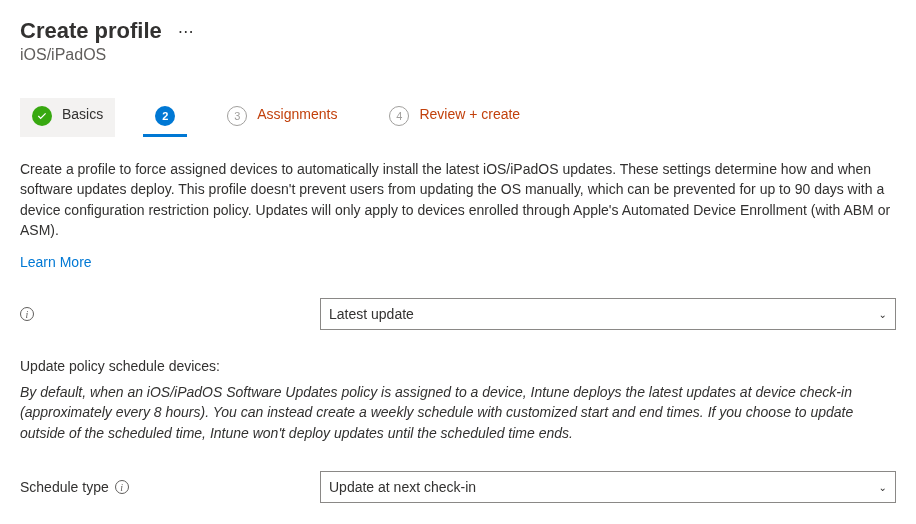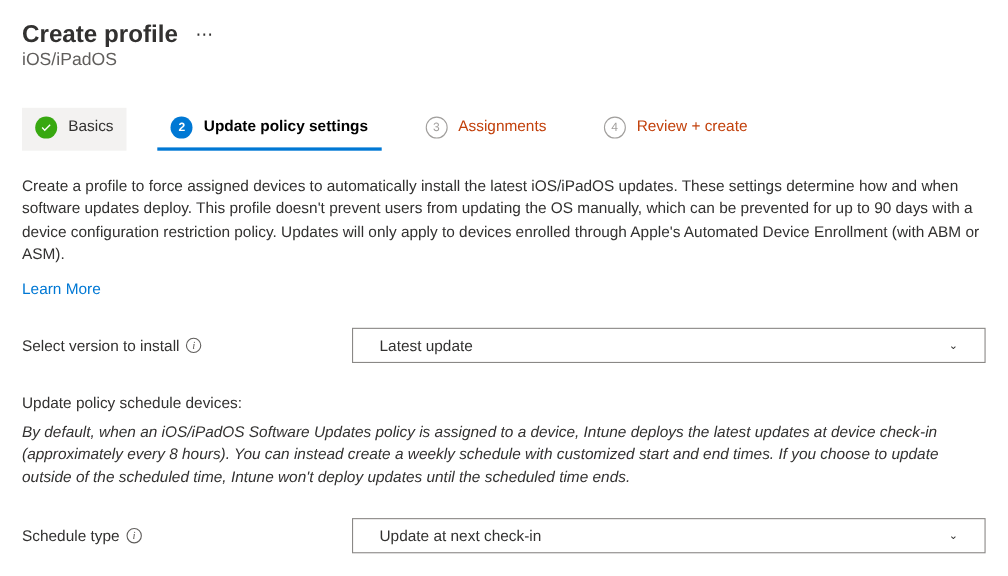--- a/index.html
+++ b/index.html
@@ -16,21 +16,21 @@
     .tab-disabled .tab-label { color: #c2410c; }
     .badge { width: 20px; height: 20px; border-radius: 50%; display: inline-flex; align-items: center; justify-content: center; font-size: 11px; flex-shrink: 0; }
     .badge-check { background: #37a810; }
     .badge-active { background: #0078d4; color: #fff; font-weight: 600; }
     .badge-step { border: 1px solid #a19f9d; color: #a19f9d; }
     .badge-check svg { width: 12px; height: 12px; fill: #fff; }
     .desc { margin-top: 22px; line-height: 1.45; }
     .link { color: #0078d4; text-decoration: none; display: inline-block; margin-top: 14px; cursor: pointer; }
     .form-row { display: flex; align-items: center; margin-top: 28px; }
     .form-row .label-col { width: 300px; display:flex; align-items:center; gap:6px; }
-    .select { flex:1; height: 32px; border: 1px solid #8a8886; padding: 0 24px; display:flex; align-items:center; justify-content:space-between; cursor:pointer; background:#fff; }
+    .select { flex:1; height: 32px; border: 1px solid #8a8886; padding: 0 8px; display:flex; align-items:center; justify-content:space-between; cursor:pointer; background:#fff; }
     .select .chev { font-size: 10px; color:#323130; }
     .info-icon { width:14px; height:14px; border:1px solid #605e5c; border-radius:50%; display:inline-flex; align-items:center; justify-content:center; font-size:10px; font-style: italic; font-family: Georgia, serif; color:#605e5c; cursor:default; }
     .section-label { margin-top: 28px; font-size:14px; }
     .section-desc { margin-top: 8px; line-height:1.45;font-style:italic; }
   </style>
 </head>
 <body>
 
 
 
@@ -44,38 +44,36 @@
   <div class="tab tab-completed">
     <span class="badge badge-check">
       <svg viewBox="0 0 16 16">
           <path d="M6.2 12.3 2.5 8.6l1.2-1.2 2.5 2.5 6-6 1.2 1.2z"></path>
         </svg>
     </span>
     <span class="tab-label">Basics</span>
   </div>
   <div class="tab tab-active">
     <span class="badge badge-active">2</span>
-    <span class="tab-label">Update policy settings</span>
   </div>
   <div class="tab tab-disabled">
     <span class="badge badge-step">3</span>
     <span class="tab-label">Assignments</span>
   </div>
   <div class="tab tab-disabled">
     <span class="badge badge-step">4</span>
     <span class="tab-label">Review + create</span>
   </div>
 </div>
 
 <div class="desc">Create a profile to force assigned devices to automatically install the latest iOS/iPadOS updates. These settings determine how and when software updates deploy. This profile doesn't prevent users from updating the OS manually, which can be prevented for up to 90 days with a device configuration restriction policy. Updates will only apply to devices enrolled through Apple's Automated Device Enrollment (with ABM or ASM).</div>
 <a class="link">Learn More</a>
 
 <div class="form-row">
   <div class="label-col">
-    <span>Select version to install</span>
     <span class="info-icon">i</span>
   </div>
   <div class="select">
     <span>Latest update</span>
     <span class="chev">⌄</span>
   </div>
 </div>
 
 <div class="section-label">Update policy schedule devices:</div>
 <div class="section-desc">By default, when an iOS/iPadOS Software Updates policy is assigned to a device, Intune deploys the latest updates at device check-in (approximately every 8 hours). You can instead create a weekly schedule with customized start and end times. If you choose to update outside of the scheduled time, Intune won't deploy updates until the scheduled time ends.</div>

